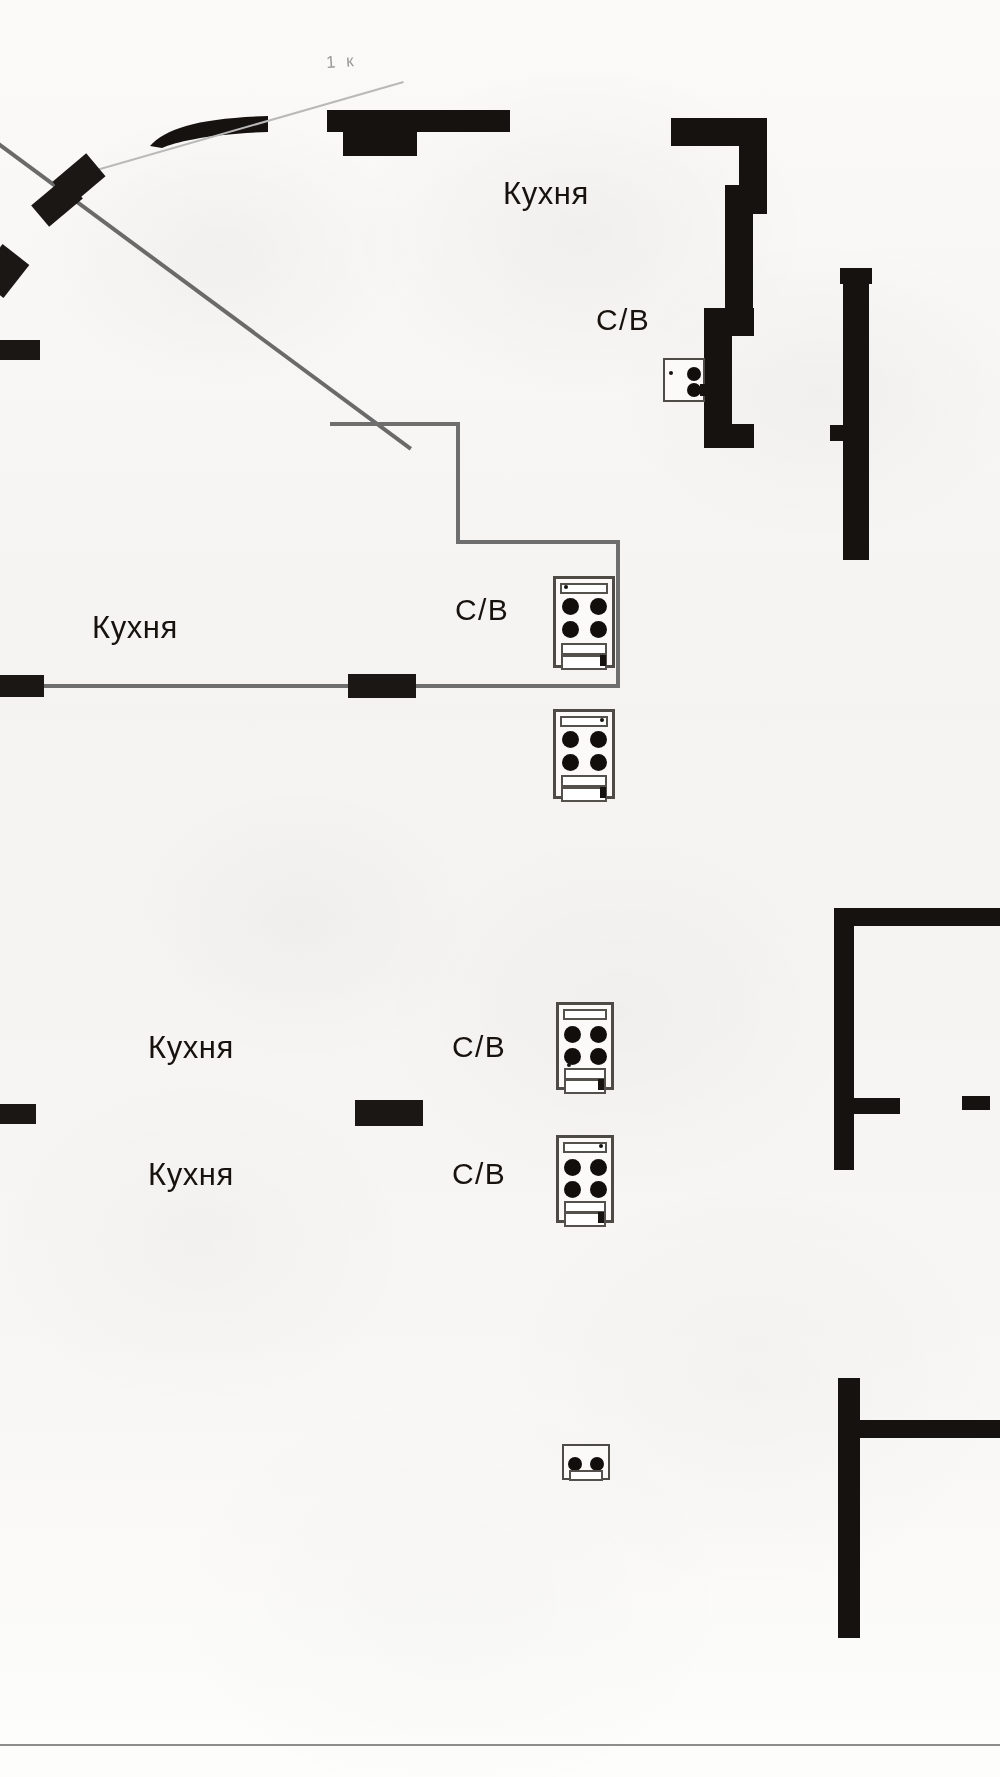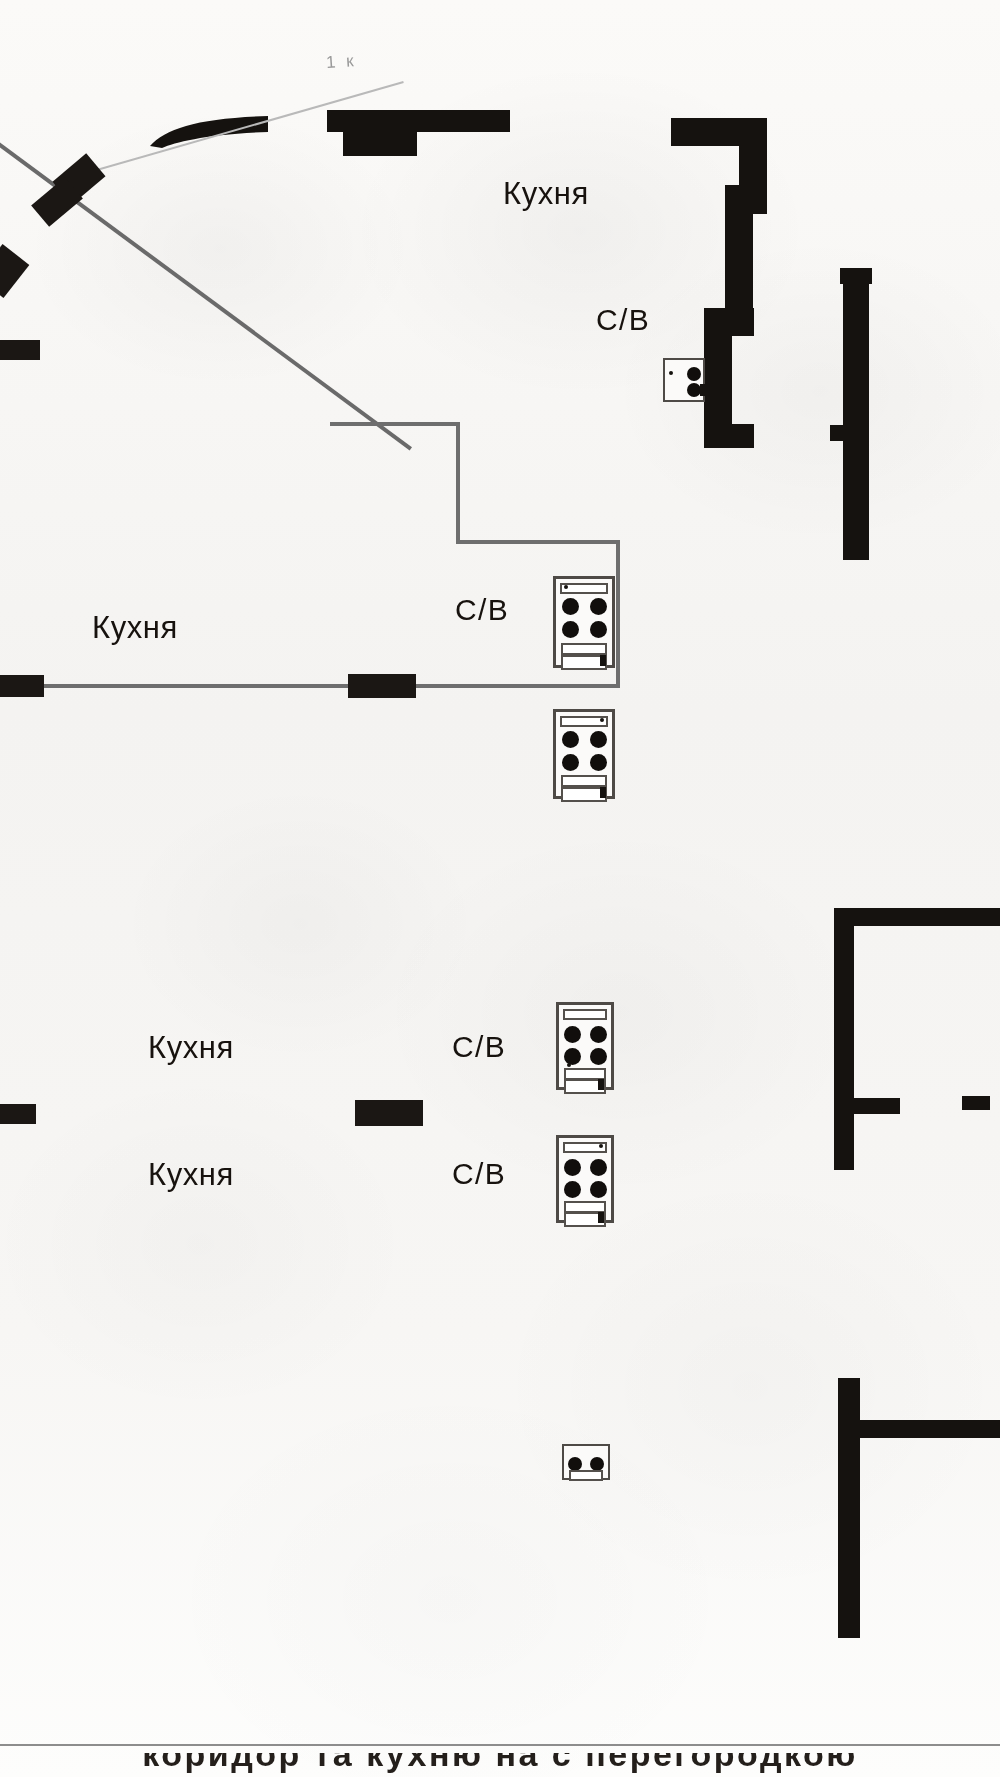--- a/index.html
+++ b/index.html
@@ -250,17 +250,14 @@
 
   <div class="stove small" style="left:562px;top:1444px;width:48px;height:36px;">
     <div class="burners" style="top:8px;height:20px;">
       <div class="b"></div>
       <div class="b"></div>
     </div>
     <div class="drawer" style="top:24px;height:7px;"></div>
   </div>
 
   <div id="rule" style="top:1744px;"></div>
-  <div id="caption-clip" style="top:1753px;">
-    <div id="caption">коридор та кухню на с перегородкою</div>
-  </div>
 
 </div>
 
 </body></html>

